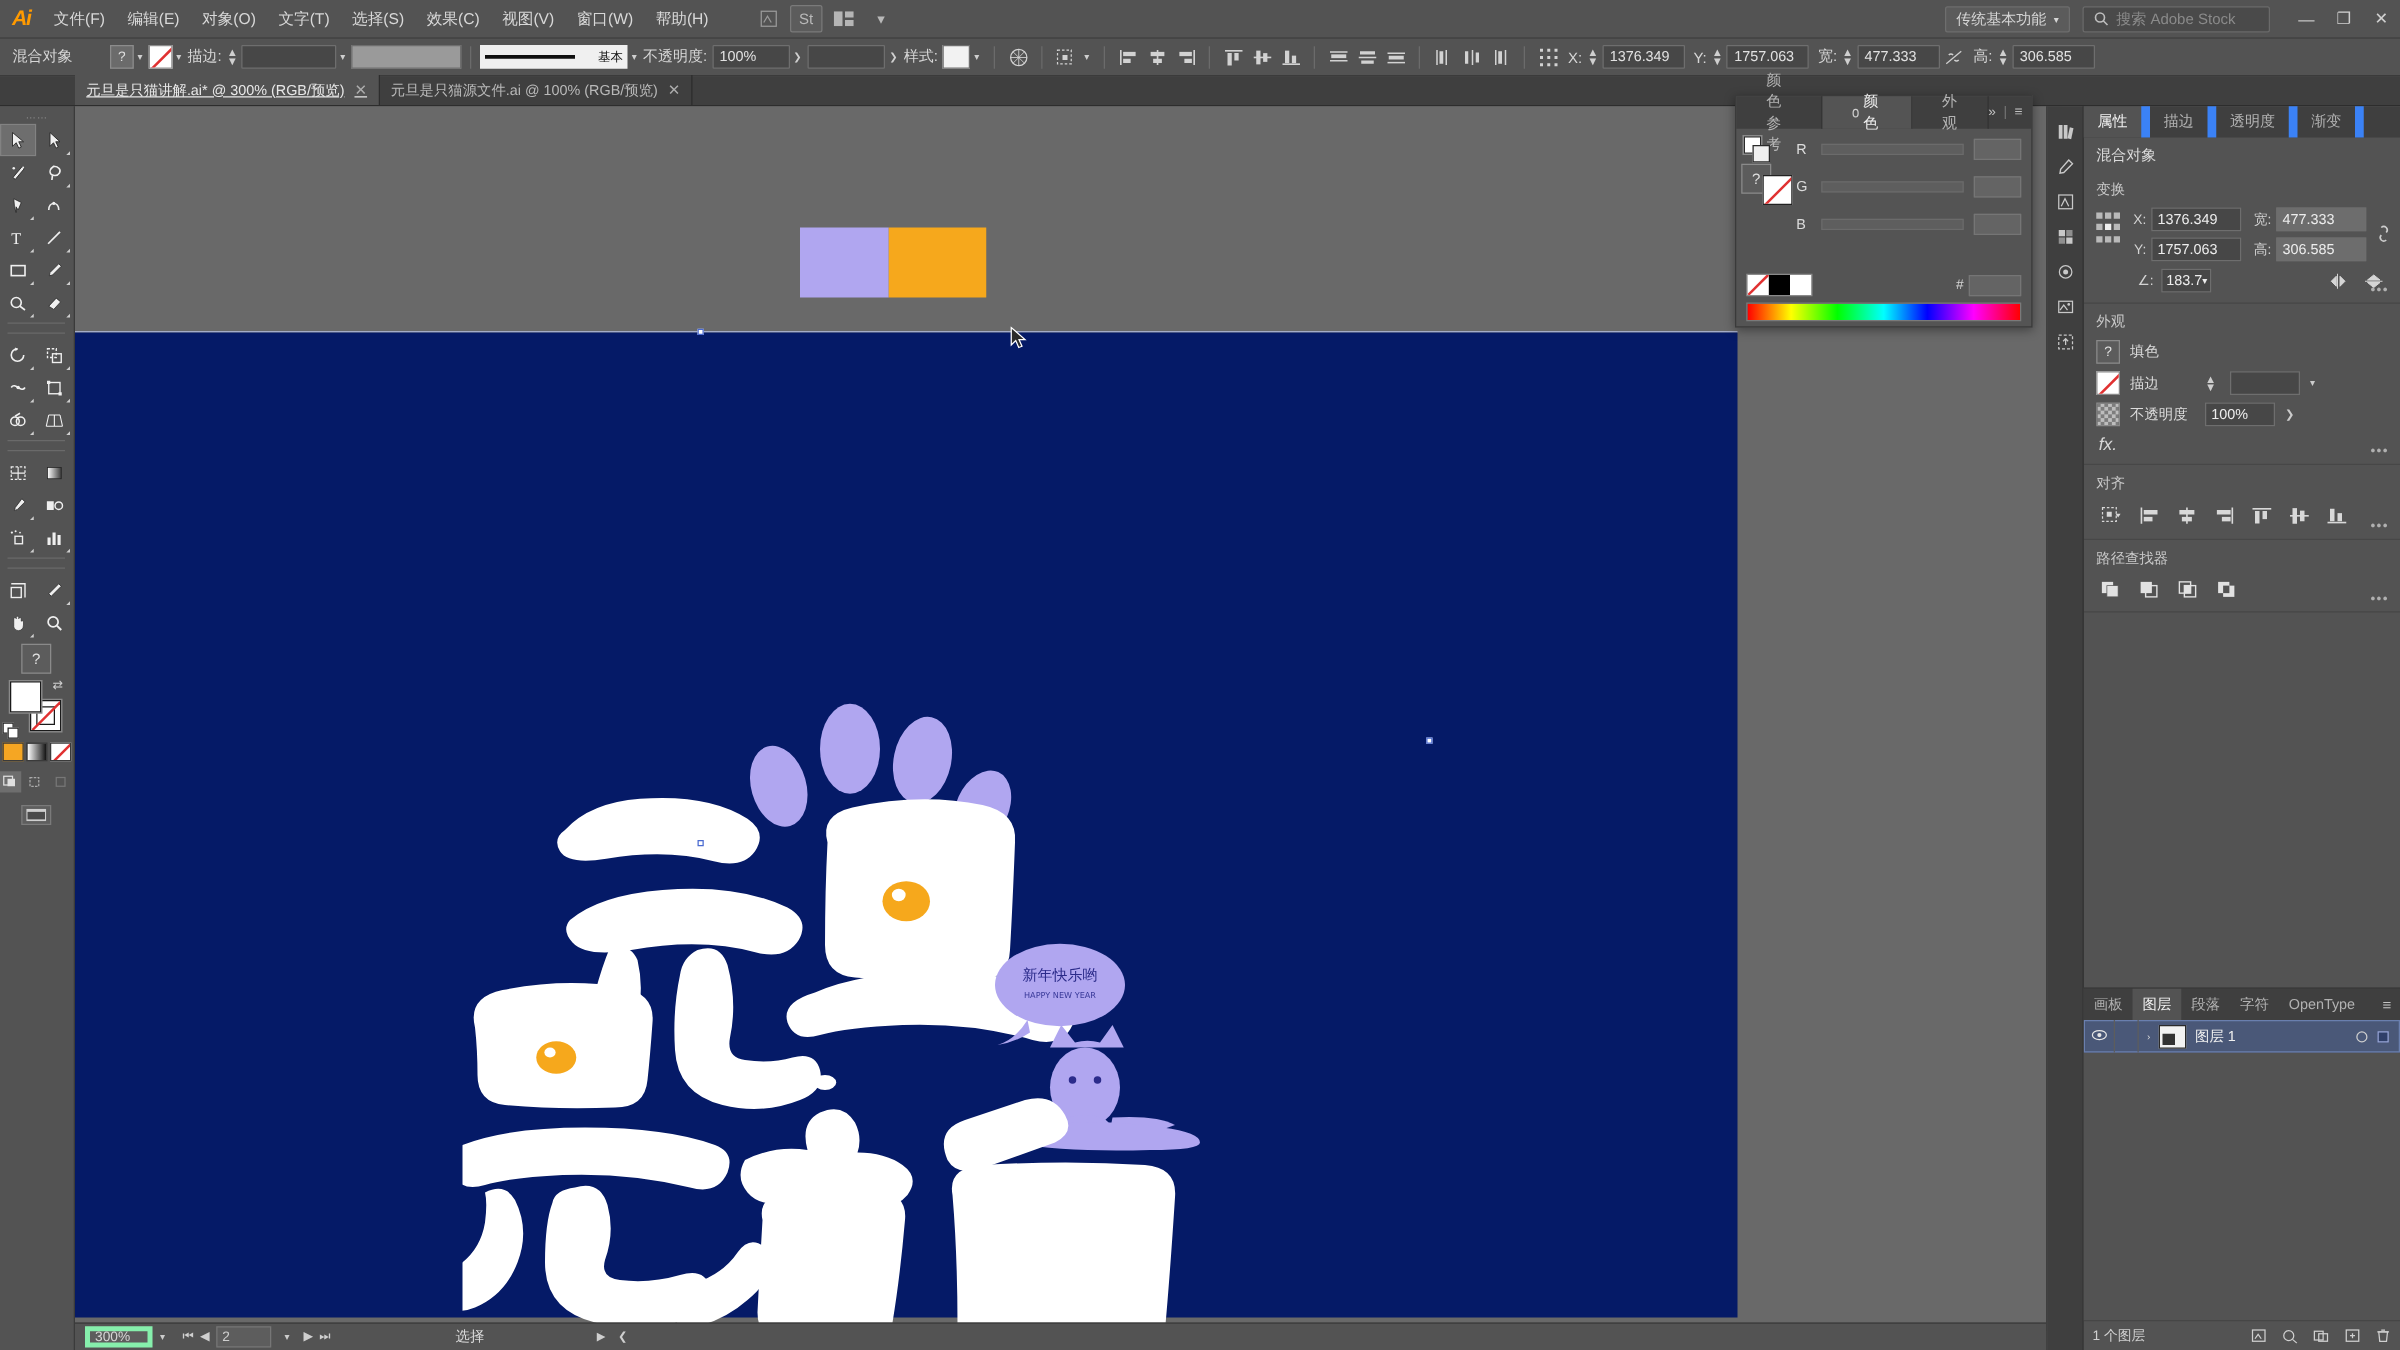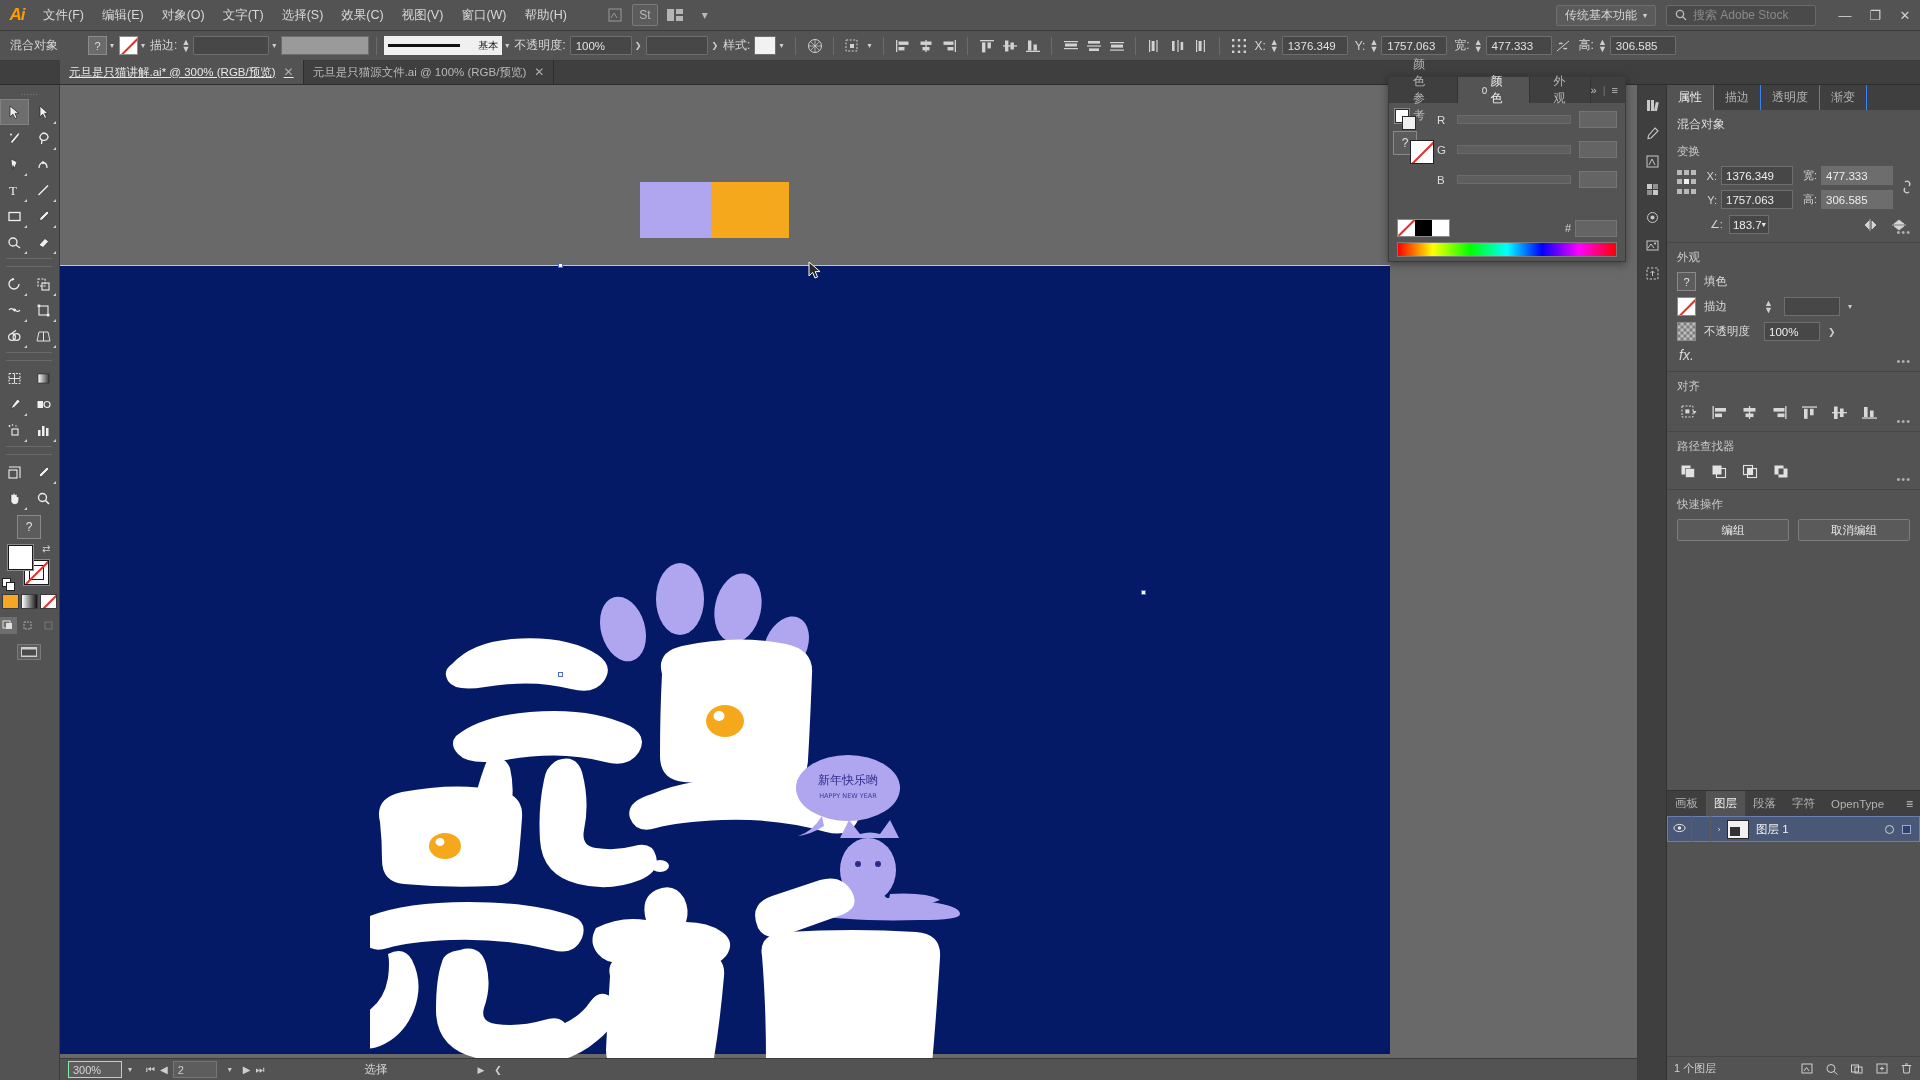--- a/index.html
+++ b/index.html
@@ -189,21 +189,21 @@
   .hscroll { position: absolute; left: 0; right: 283px; bottom: 0px; height: 13px; background: #474747;}
   .hscroll .thumb { position: absolute; top: 2px; left: 800px; width: 130px; height: 9px; background: #8c8c8c; border-radius: 4px;}
 
   
   .statusbar {
     position: absolute; left: 60px; bottom: 0; right: 283px; height: 22px;
     background: #535353; border-top: 1px solid #3b3b3b;
     display: flex; align-items: center; padding-left: 8px; gap: 0;
     font-size: 11.5px; color: #d6d6d6;
   }
-  .zoom-field { width: 54px; height: 17px; background: #5d5d5d; border: 1px solid #86efac;
+  .zoom-field { width: 54px; height: 17px; background: #5d5d5d; border: 4px solid #86efac;
     display:flex; align-items:center; padding: 0 4px; font-size: 11px;}
   .sb-caret { width: 16px; display:flex; align-items:center; justify-content:center; font-size: 8px; color:#ccc;}
   .sb-nav { display:flex; align-items:center; gap: 5px; margin-left: 8px; color:#cfcfcf; font-size: 10px;}
   .page-field { width: 44px; height: 17px; background: #5d5d5d; border:1px solid #767676;
     display:flex; align-items:center; padding: 0 4px; font-size: 11px;}
   .sb-status { margin-left: 100px; font-size: 11.5px; color: #dadada; }
   .sb-arrows { margin-left: 90px; display:flex; gap: 10px; color:#cfcfcf; font-size: 9px;}
 
   
   .color-panel {
@@ -245,21 +245,21 @@
   .right-dock {
     position: absolute; right: 0; top: 85px; bottom: 0; width: 283px;
     background: #535353; border-left: 1px solid #3b3b3b; display: flex;
   }
   .mini-dock { width: 29px; background: #3f3f3f; padding-top: 6px; border-right: 1px solid #333; }
   .mini-btn { width: 29px; height: 28px; display: flex; align-items: center; justify-content: center; color: #c8c8c8; }
   .props { flex: 1; display: flex; flex-direction: column; min-width: 0; }
 
   .panel-tabs { display: flex; height: 25px; background: #3f3f3f; align-items: stretch; }
   .ptab { padding: 11px 11px; display: flex; align-items: center; font-size: 12px; color: #b2b2b2;
-    border-right: 1px solid #3b82f6; white-space: nowrap; }
+    border-right: 7px solid #3b82f6; white-space: nowrap; }
   .ptab.active { background: #535353; color: #f0f0f0; }
 
   .props-body { flex: 1; overflow: hidden; position: relative; }
   .sect { padding: 7px 10px 8px 10px; border-bottom: 1px solid #474747; position: relative; }
   .sect-title { font-size: 11.5px; color: #c9c9c9; margin-bottom: 7px; }
   .sect-head { font-size: 12px; color: #dcdcdc; padding: 6px 10px 4px; }
   .more-dots { position: absolute; right: 9px; bottom: 4px; color: #b0b0b0; font-size: 11px; letter-spacing: 1px; }
 
   .xform { display: flex; align-items: flex-start; gap: 7px; }
   .ref-grid { width: 26px; height: 26px; display: grid; grid-template-columns: repeat(3,1fr);
@@ -1199,27 +1199,20 @@
                 <svg width="17" height="15" viewBox="0 0 17 15">
                   <rect x="1.5" y="1.5" width="9" height="9" fill="#e2e2e2"></rect>
                   <rect x="5.5" y="4.5" width="9" height="9" fill="#e2e2e2"></rect>
                   <rect x="5.5" y="4.5" width="5" height="6" fill="#535353"></rect>
                 </svg>
               </div>
           </div>
           <div class="more-dots">•••</div>
         </div>
 
-        <div class="sect" style="border-bottom:none">
-          <div class="sect-title">快速操作</div>
-          <div class="qa-row">
-            <div class="qa-btn">编组</div>
-            <div class="qa-btn">取消编组</div>
-          </div>
-        </div>
       </div>
 
       <div class="layers-wrap">
         <div class="layer-tabs">
           <div class="ltab">画板</div>
           <div class="ltab active">图层</div>
           <div class="ltab">段落</div>
           <div class="ltab">字符</div>
           <div class="ltab">OpenType</div>
           <div class="ltab-menu">≡</div>

